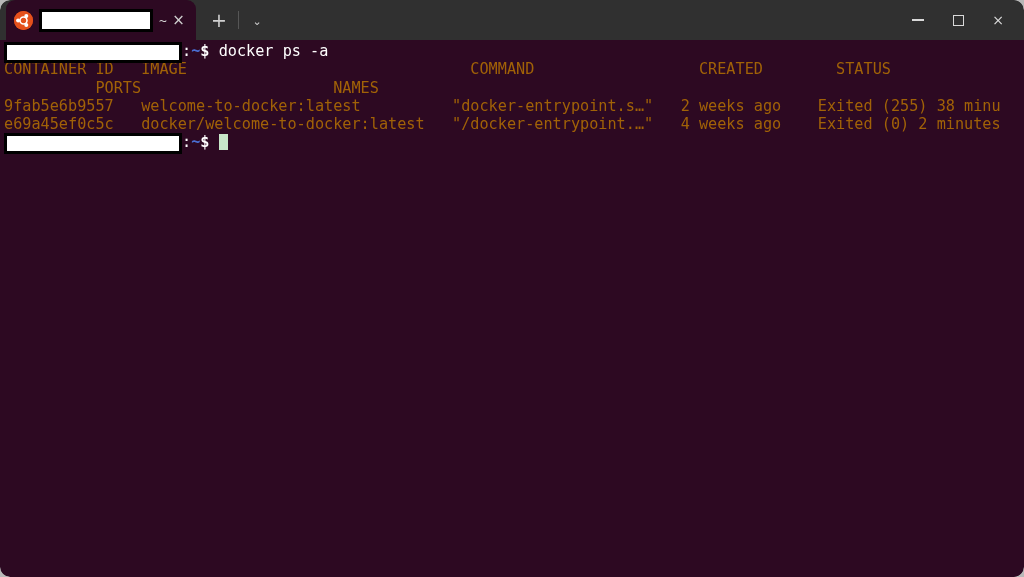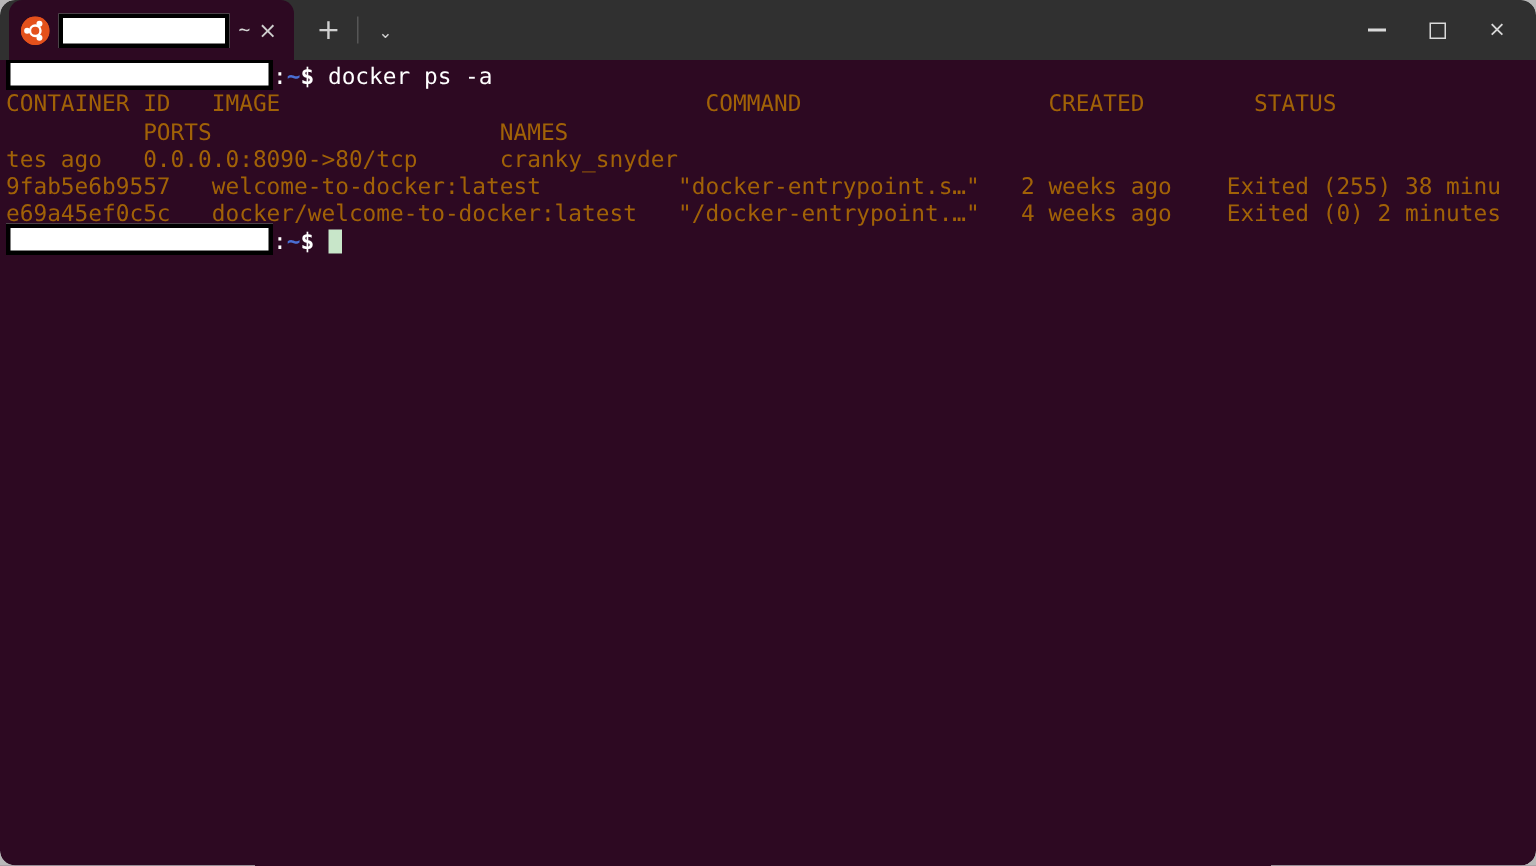--- a/index.html
+++ b/index.html
@@ -177,21 +177,21 @@
     line-height: 18.3px;
     font-family: "DejaVu Sans Mono", monospace;
     font-size: 15.2px;
     color: #a16207;
     white-space: pre;
     letter-spacing: 0px;
   }
 
   .prompt-line {
     display: flex;
-    align-items: flex-end;
+    align-items: flex-start;
     height: 18.3px;
   }
   .prompt-redact {
     background: #ffffff;
     border: 3px solid #000000;
     height: 15px;
     width: 172px;
     box-sizing: content-box;
     display: inline-block;
     flex: 0 0 auto;
@@ -256,21 +256,20 @@
 
     <div class="terminal">
 
       <div class="prompt-line">
         <span class="prompt-redact"></span>
           <span class="prompt-rest"><span class="p-colon">:</span><span class="p-tilde">~</span><span class="p-dollar">$</span><span class="p-cmd"> <span>docker ps -a</span></span></span>
       </div>
 
       <div class="line">CONTAINER ID   IMAGE                               COMMAND                  CREATED        STATUS</div>
       <div class="line">          PORTS                     NAMES</div>
-      <div class="line">tes ago   0.0.0.0:8090-&gt;80/tcp      cranky_snyder</div>
       <div class="line">9fab5e6b9557   welcome-to-docker:latest          "docker-entrypoint.s…"   2 weeks ago    Exited (255) 38 minu</div>
       <div class="line">e69a45ef0c5c   docker/welcome-to-docker:latest   "/docker-entrypoint.…"   4 weeks ago    Exited (0) 2 minutes</div>
 
       <div class="prompt-line">
         <span class="prompt-redact"></span>
           <span class="prompt-rest"><span class="p-colon">:</span><span class="p-tilde">~</span><span class="p-dollar">$</span><span> </span><span class="cursor"></span></span>
       </div>
 
     </div>
   </div>

